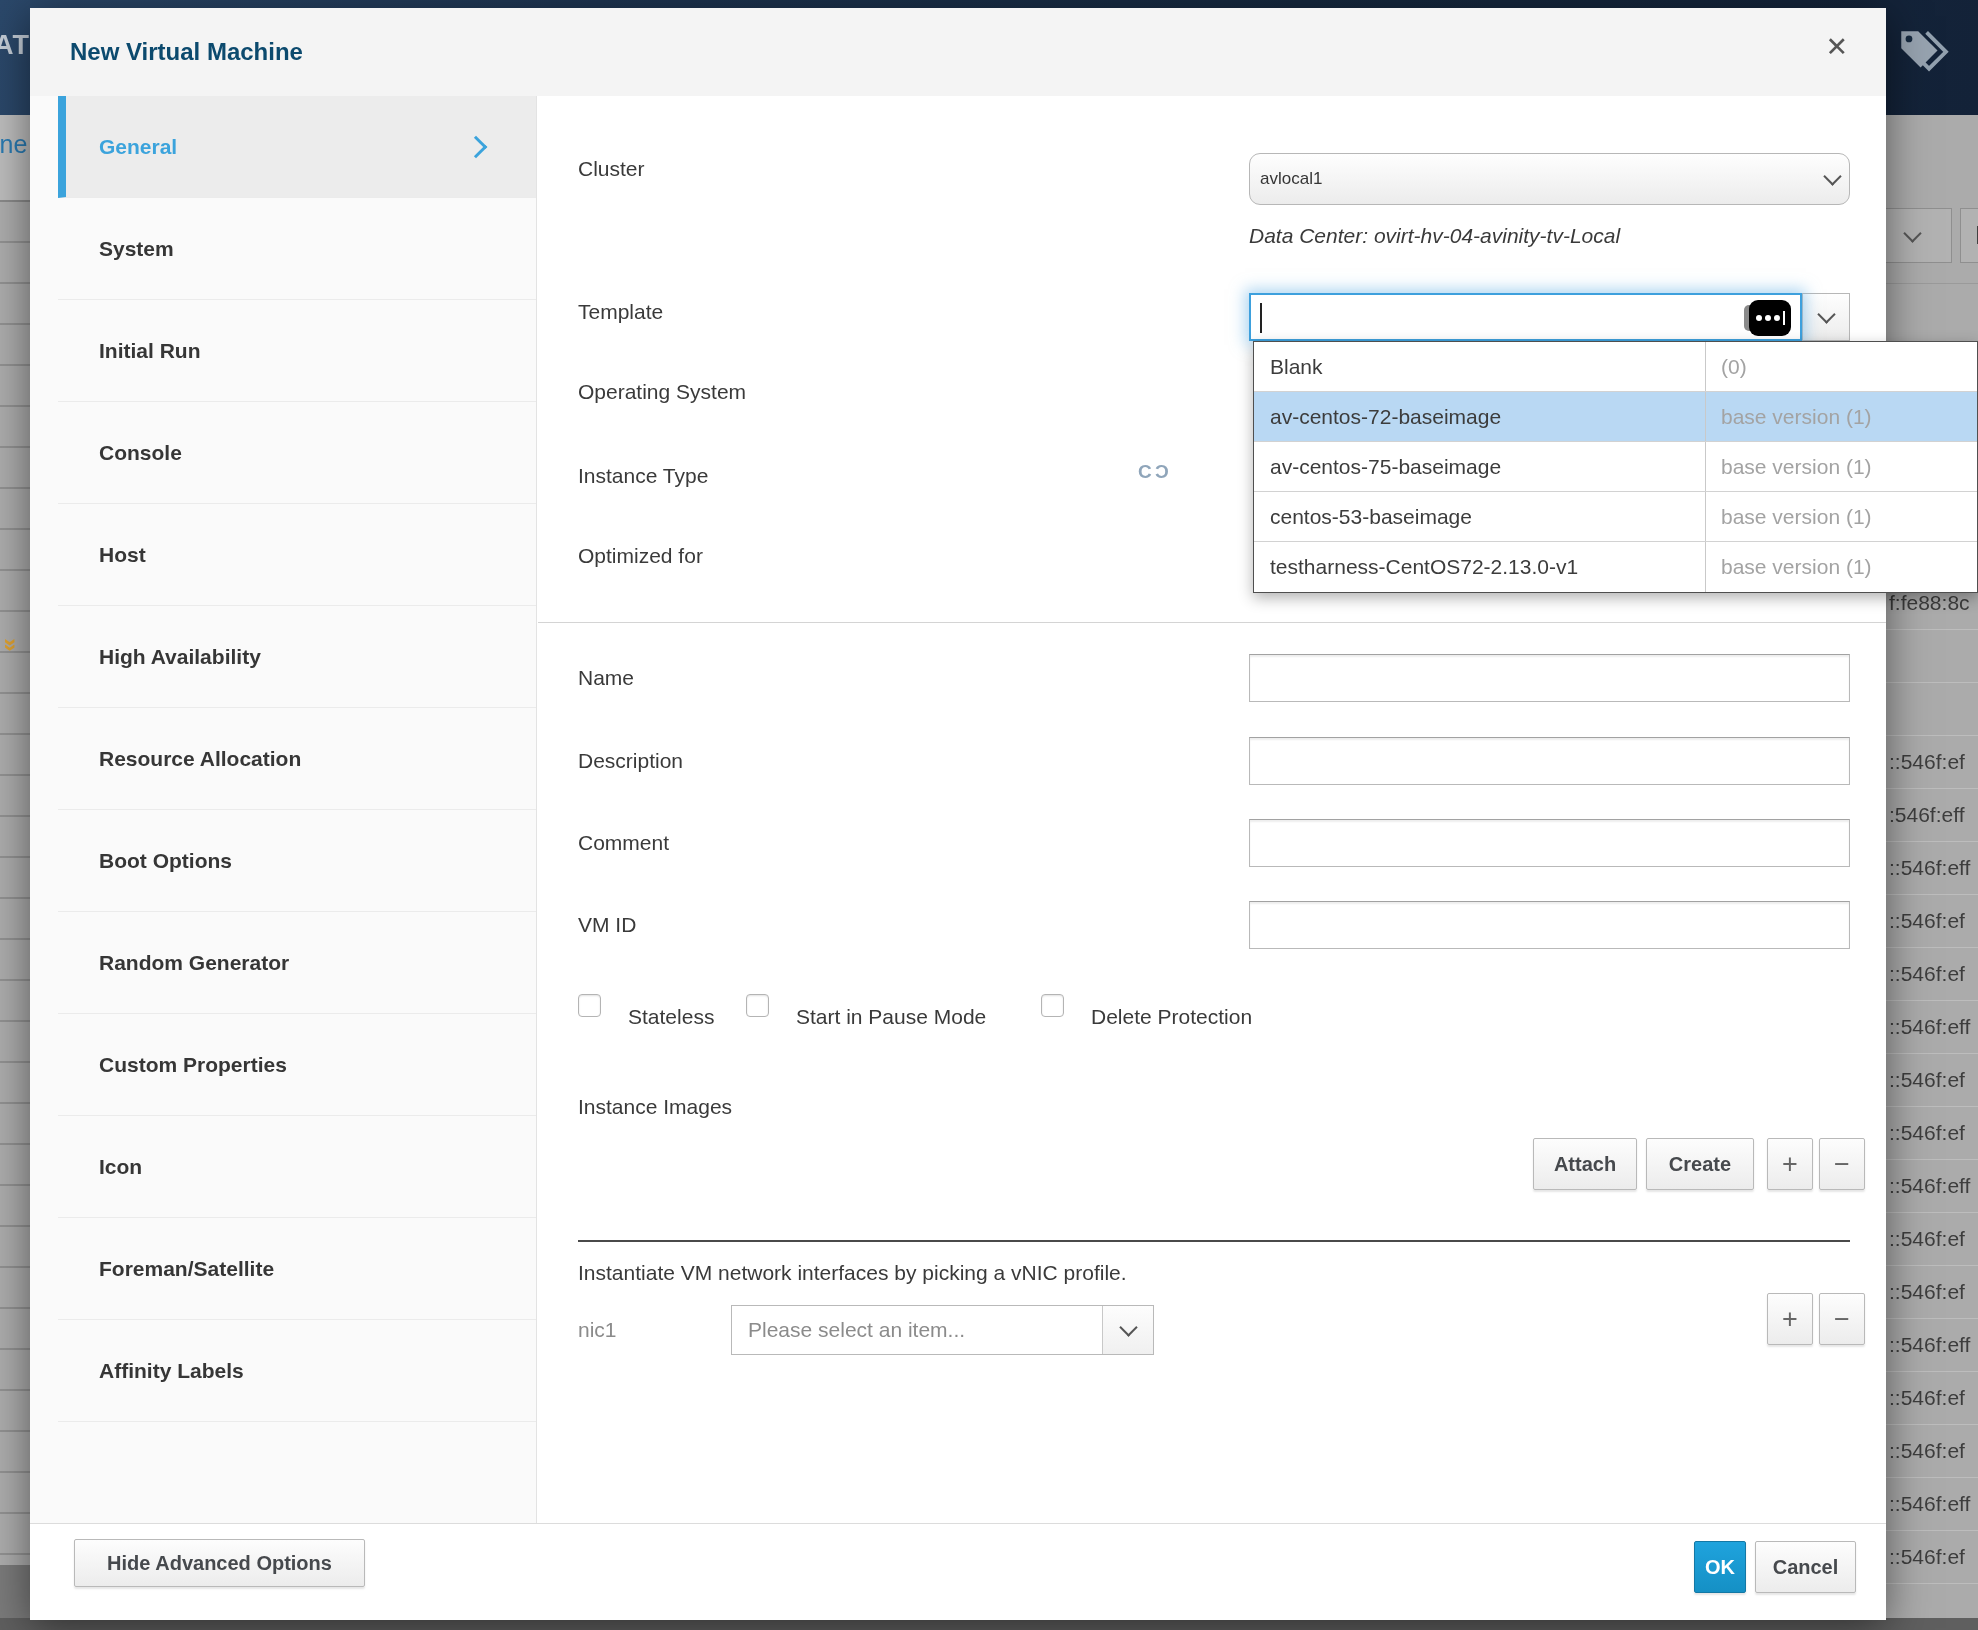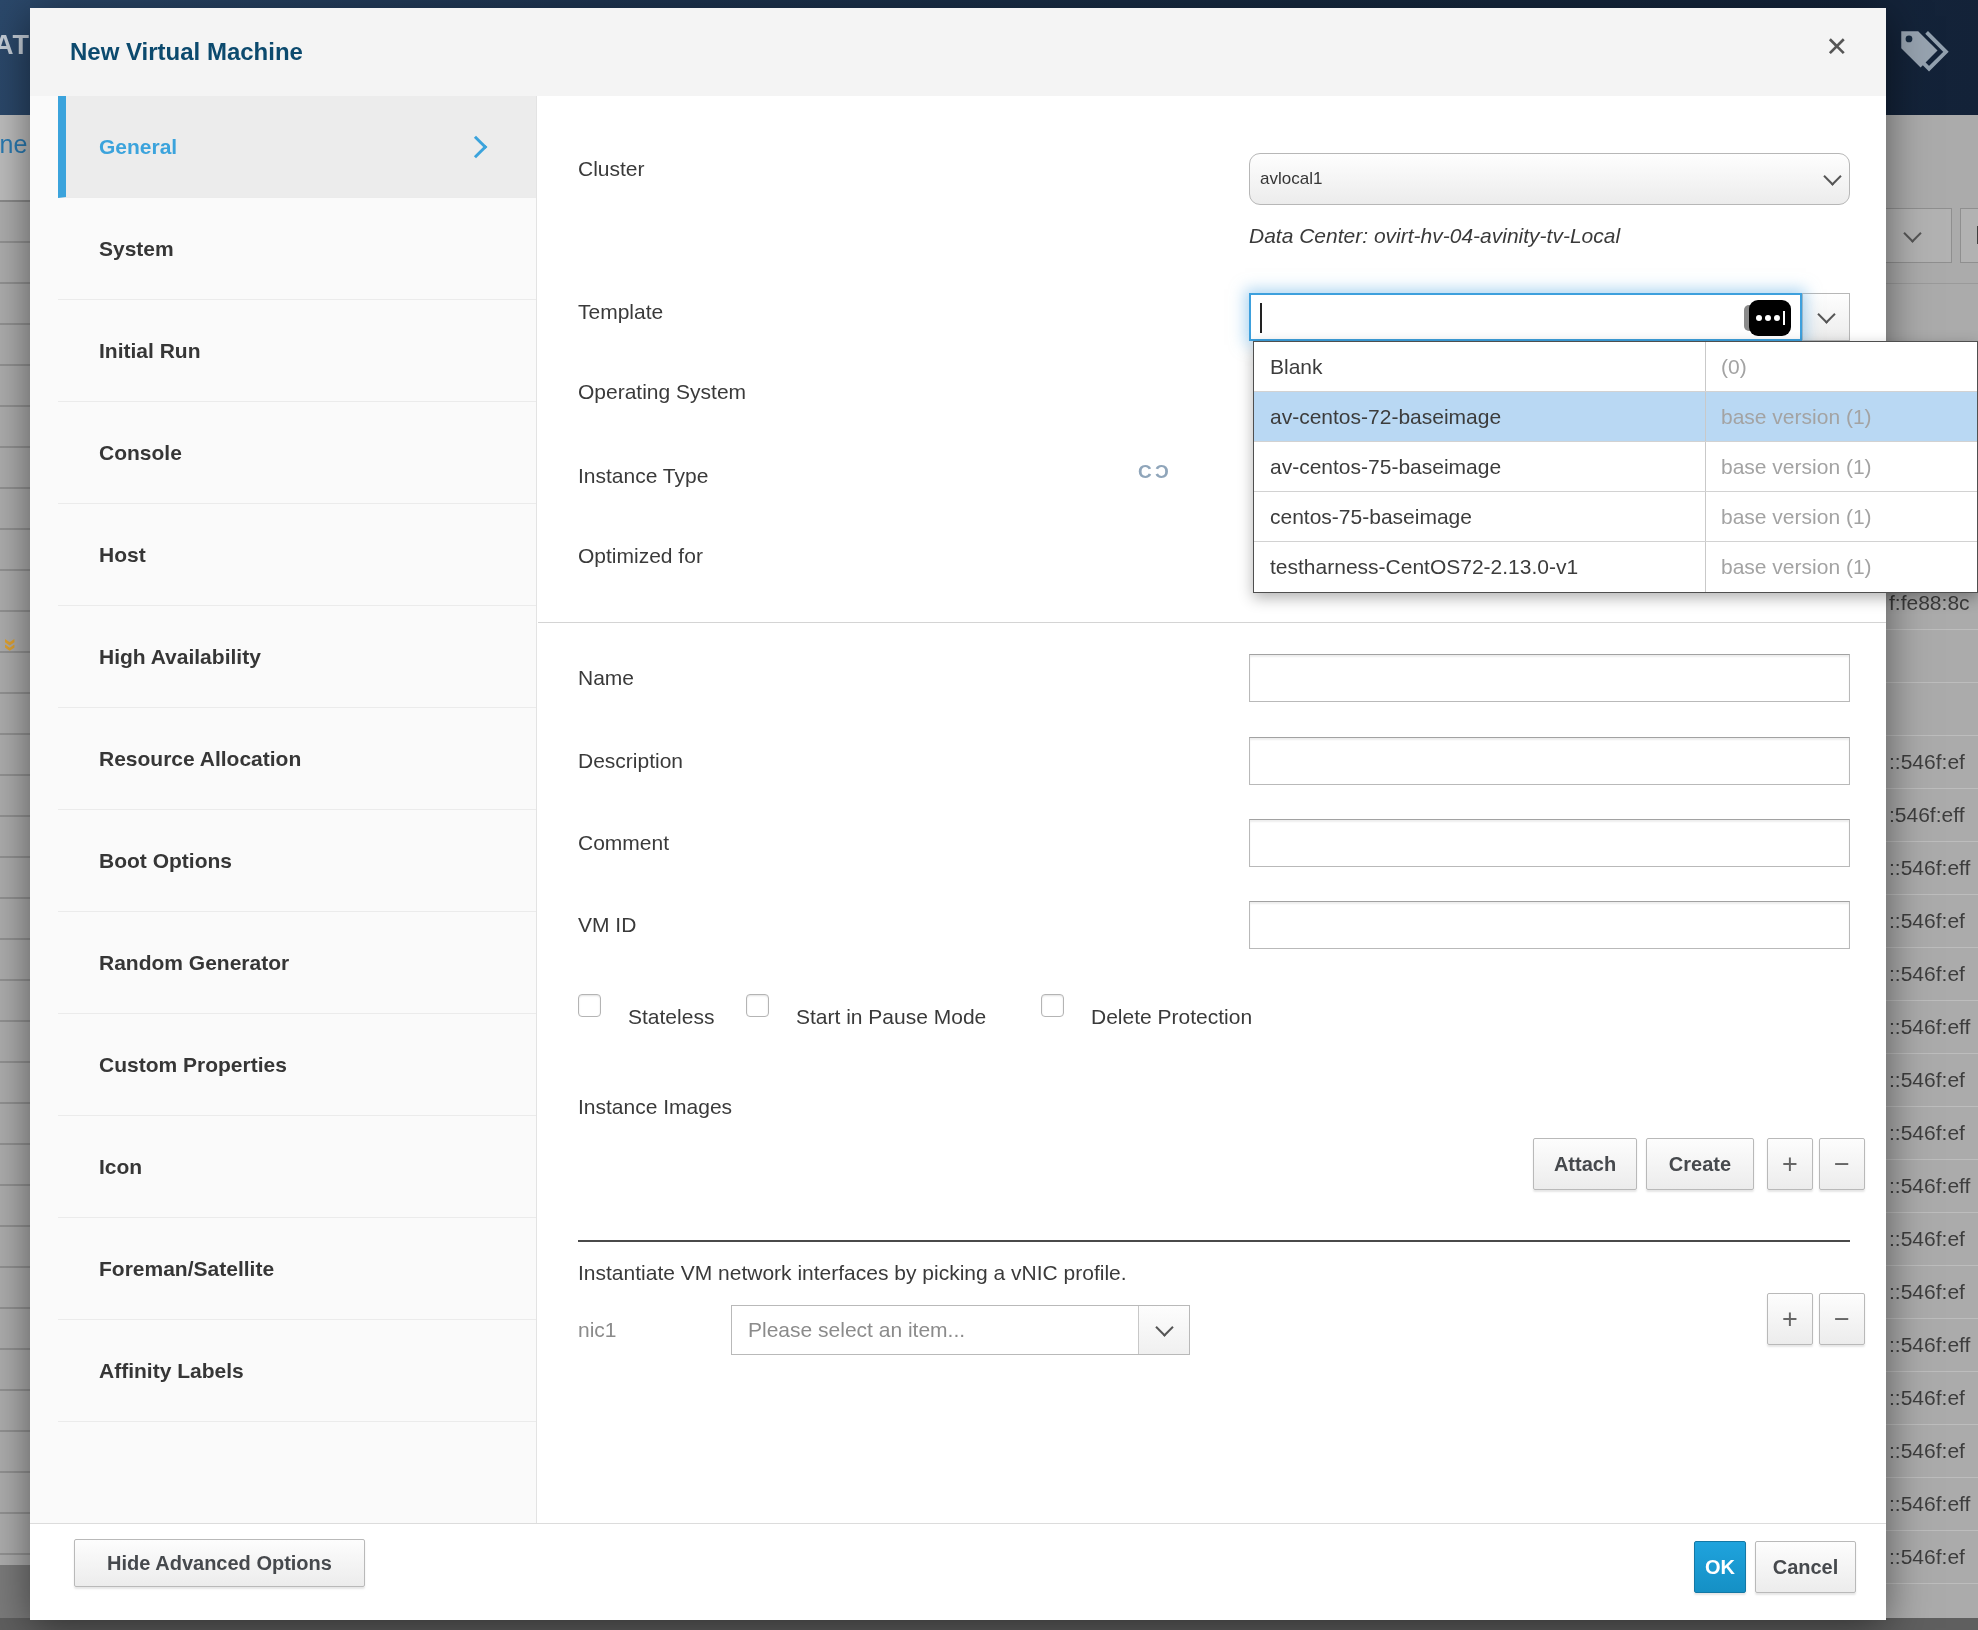--- a/index.html
+++ b/index.html
@@ -80,21 +80,21 @@
   .cb-group{position:absolute;top:898px;display:flex;gap:27px;}
   .cb{width:23px;height:23px;box-sizing:border-box;border:1px solid #b4b4b4;border-radius:4px;background:#fff;
     box-shadow:inset 0 1px 2px rgba(0,0,0,.12);cursor:pointer;flex:none;}
   .cb-label{font-size:21px;color:#3a3a3a;margin-top:11px;}
 
   .btn{box-sizing:border-box;background:linear-gradient(#fdfdfd,#ececec);border:1px solid #b9b9b9;
     border-radius:2px;color:#46494d;font-size:20px;font-weight:700;display:flex;align-items:center;
     justify-content:center;cursor:pointer;box-shadow:0 2px 2px rgba(0,0,0,.1);font-family:inherit;}
   .btn-sq{font-size:27px;font-weight:400;color:#666;}
   .dark-divider{position:absolute;left:40px;top:1144px;width:1272px;height:2px;background:#4a4a4a;}
-  .nic-select{position:absolute;left:193px;top:1209px;width:459px;height:50px;box-sizing:border-box;
+  .nic-select{position:absolute;left:193px;top:1209px;width:423px;height:50px;box-sizing:border-box;
     background:#fff;border:1px solid #b9b9b9;display:flex;align-items:center;cursor:pointer;}
   .nic-select .txt{flex:1;padding-left:16px;font-size:21px;color:#8b8b8b;}
   .nic-select .cell{width:50px;height:100%;border-left:1px solid #c8c8c8;display:flex;align-items:center;
     justify-content:center;background:linear-gradient(#fdfdfd,#f0f0f0);}
 
   .footer{position:absolute;left:0;top:1515px;width:100%;height:97px;background:#fff;border-top:1px solid #dcdcdc;box-sizing:border-box;}
   .btn-primary{background:linear-gradient(#1fa3dd,#1590c5);border:1px solid #1478a5;color:#fff;}
 
   
   .tmpl-dropdown{position:absolute;left:1253px;top:341px;width:725px;background:#fff;
@@ -337,21 +337,21 @@
     </div>
     <div class="tmpl-row hl">
       <span class="tmpl-name">av-centos-72-baseimage</span>
       <span class="tmpl-ver">base version (1)</span>
     </div>
     <div class="tmpl-row">
       <span class="tmpl-name">av-centos-75-baseimage</span>
       <span class="tmpl-ver">base version (1)</span>
     </div>
     <div class="tmpl-row">
-      <span class="tmpl-name">centos-75-baseimage</span>
+      <span class="tmpl-name">centos-53-baseimage</span>
       <span class="tmpl-ver">base version (1)</span>
     </div>
     <div class="tmpl-row">
       <span class="tmpl-name">testharness-CentOS72-2.13.0-v1</span>
       <span class="tmpl-ver">base version (1)</span>
     </div>
   </div>
 
 </div>
 

